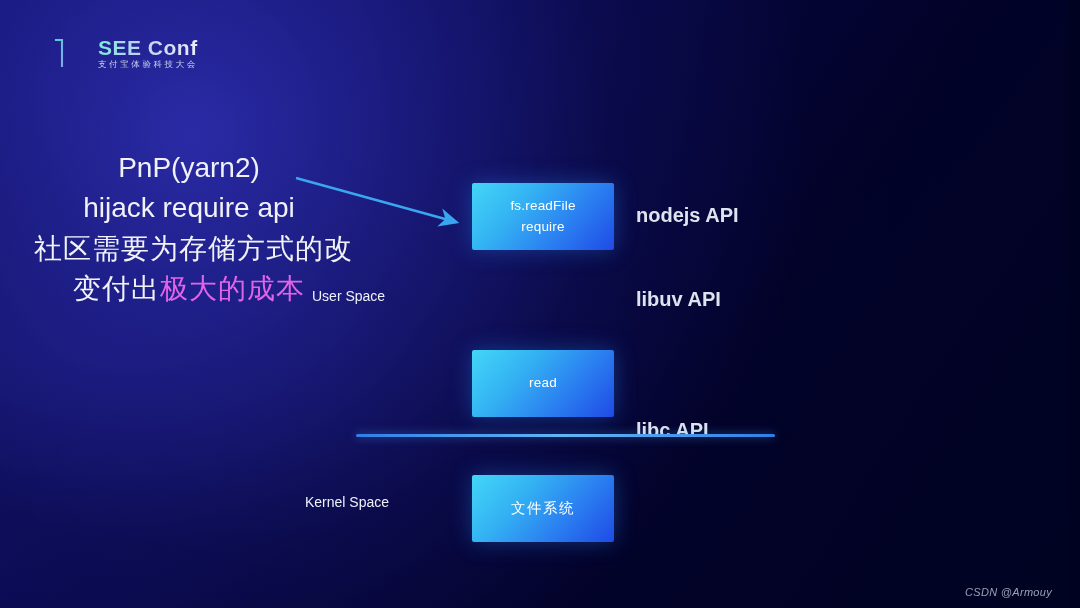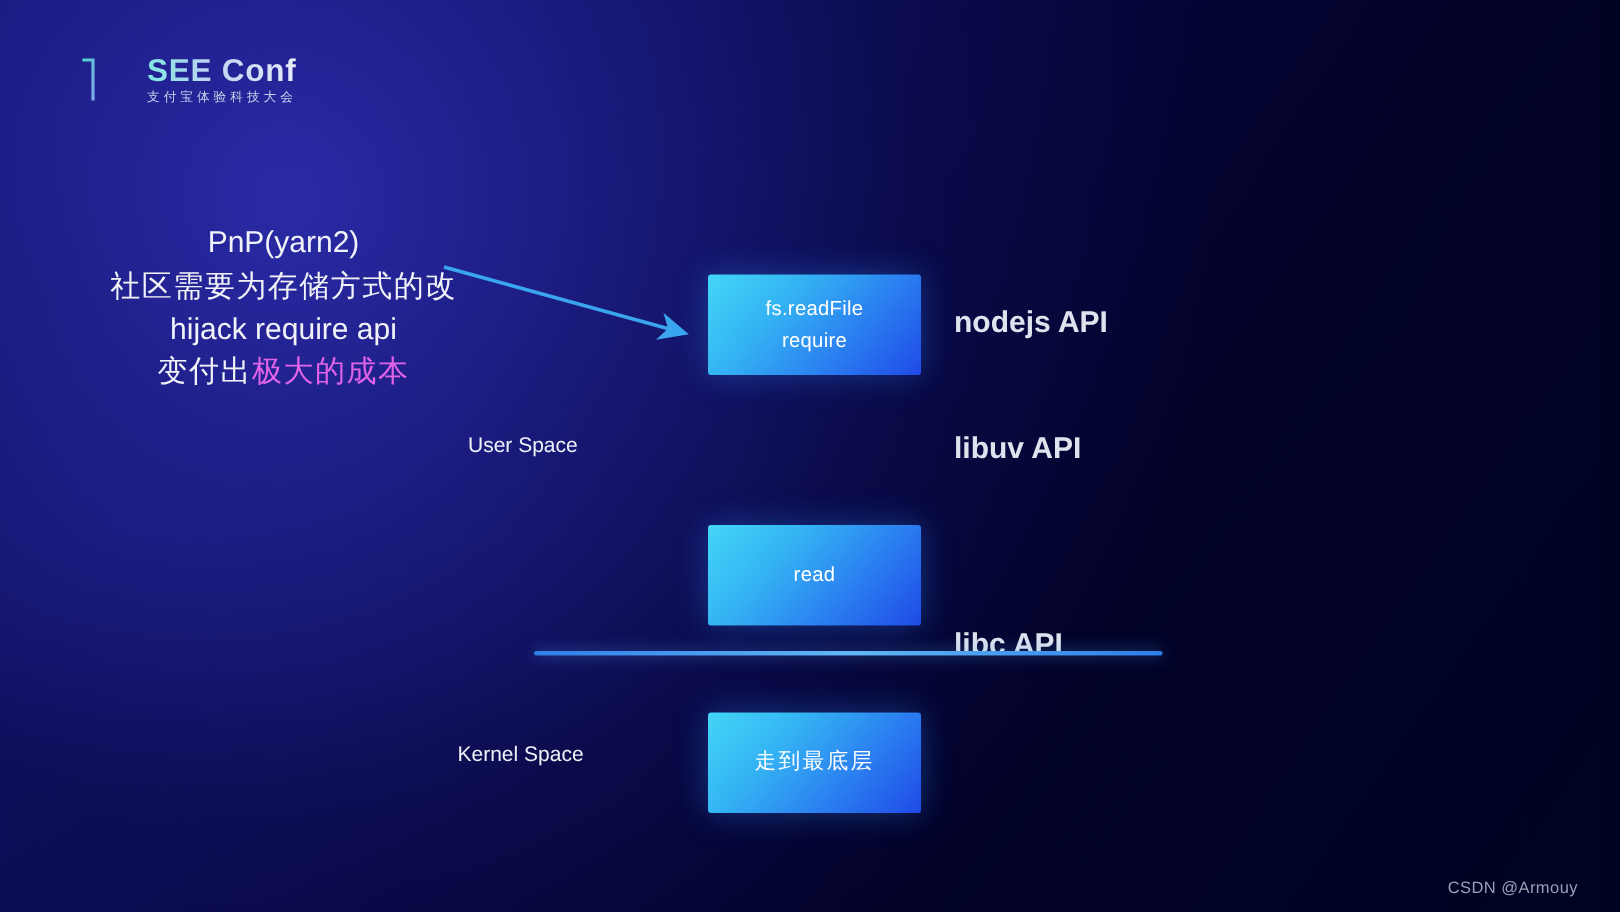--- a/index.html
+++ b/index.html
@@ -73,21 +73,21 @@
   
   #annotation {
     position: absolute;
     left: 34px;
     top: 148px;
     width: 310px;
     text-align: center;
     line-height: 1.44;
   }
   #annotation .ln {
-    font-size: 20px;
+    font-size: 28px;
     font-weight: 400;
     color: #f0f2f8;
     white-space: nowrap;
   }
   #annotation .ln.cjk { letter-spacing: 1px; }
   #annotation .hl { color: #e163e8; }
 
   
   #arrow-svg {
     position: absolute;
@@ -161,20 +161,21 @@
   }
 
   
   #watermark {
     position: absolute;
     right: 16px;
     bottom: 10px;
     font-size: 11px;
     color: #9aa0b4;
     letter-spacing: 0.3px;
+    font-style: italic;
   }
 </style>
 </head>
 <body>
 
 <div id="slide">
 
   <div id="logo">
     <svg class="mark" viewBox="0 0 34 34">
       <defs>
@@ -195,22 +196,22 @@
     </svg>
     <div class="wordmark">
       <div class="wm-main">SEE Conf</div>
       <div class="wm-sub">支付宝体验科技大会</div>
     </div>
   </div>
 
 
   <div id="annotation">
     <div class="ln">PnP(yarn2)</div>
+    <div class="ln">hijack require api</div>
     <div class="ln cjk">社区需要为存储方式的改</div>
-    <div class="ln">hijack require api</div>
     <div class="ln cjk"><span>变付出</span><span class="hl">极大的成本</span></div>
   </div>
 
   <svg id="arrow-svg" viewBox="0 0 190 72">
     <defs>
       <marker id="ah" markerWidth="9" markerHeight="9" refX="7" refY="4.5" orient="auto">
         <path d="M0,0.6 L8.4,4.5 L0,8.4 L2.4,4.5 Z" fill="#3aa6f0"></path>
       </marker>
     </defs>
     <line x1="8" y1="10" x2="168" y2="54" stroke="#3aa6f0" stroke-width="2.4" marker-end="url(#ah)"></line>
@@ -229,18 +230,18 @@
   </div>
   <div class="api-label" id="api-libc">libc API</div>
 
   <div class="space-label" id="label-user-space">User Space</div>
 
   <div id="divider"></div>
 
   <div class="space-label" id="label-kernel-space">Kernel Space</div>
 
   <div class="box" id="box-kernel">
-    <div class="bl cjk">走到最底层</div>
+    <div class="bl cjk">文件系统</div>
   </div>
 
   <div id="watermark">CSDN @Armouy</div>
 
 </div>
 
 </body></html>

